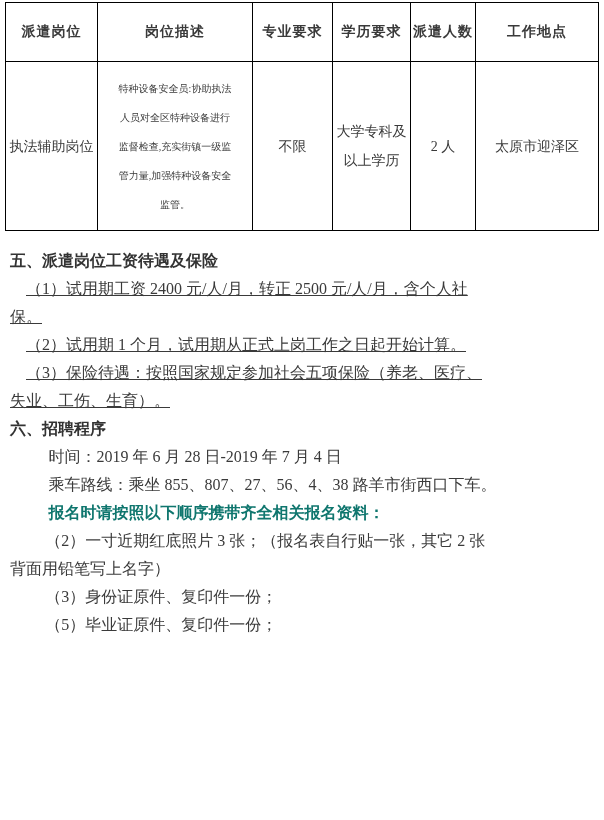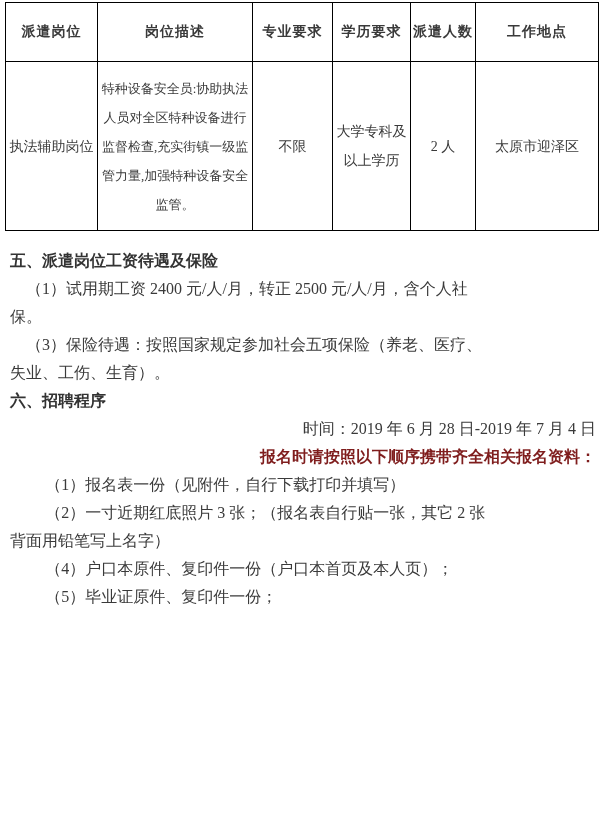--- a/index.html
+++ b/index.html
@@ -41,21 +41,21 @@
     font-size: 14px;
     letter-spacing: 1px;
   }
   table.recruit td {
     height: 168px;
     line-height: 29px;
   }
   td.c-desc {
     text-align: left;
     padding: 0 5px;
-    font-size: 13px;
+    font-size: 10px;
     white-space: pre-wrap;
     line-height: 29px;
   }
   td.c-edu {
     white-space: pre-wrap;
     line-height: 29px;
   }
 
   
   .content {
@@ -63,25 +63,25 @@
     padding-left: 10px;
     padding-right: 8px;
     font-size: 16px;
     line-height: 28px;
   }
   .content p {
     margin: 0;
     white-space: pre-wrap;
   }
   .h  { font-weight: bold; color: #333333; }
-  .b  { font-weight: bold; color: #7f1d1d; }
-  .i1  { text-indent: 1em; }
+  .b  { font-weight: bold; color: #0f766e; }
+  .i1  { text-indent: 1em; text-decoration: underline; }
   .i2  { text-indent: 2em; }
   .i22 { text-indent: 2.2em; }
-  .i24 { text-indent: 2.4em; text-align: right; }
+  .i24 { text-indent: 2.4em; }
 </style>
 </head>
 <body>
 
 <div class="page">
 
   <table class="recruit">
     <colgroup>
       <col style="width:92px">
       <col style="width:155px">
@@ -114,25 +114,26 @@
         <td class="c-count">2 人</td>
         <td class="c-loc">太原市迎泽区</td>
       </tr>
     </tbody>
   </table>
 
   <div class="content">
     <p class="h">五、派遣岗位工资待遇及保险</p>
     <p class="i1">（1）试用期工资 2400 元/人/月，转正 2500 元/人/月，含个人社
 保。</p>
+    <p class="i1">（2）试用期 1 个月，试用期从正式上岗工作之日起开始计算。</p>
     <p class="i1">（3）保险待遇：按照国家规定参加社会五项保险（养老、医疗、
 失业、工伤、生育）。</p>
     <p class="h">六、招聘程序</p>
     <p class="i24">时间：2019 年 6 月 28 日-2019 年 7 月 4 日</p>
+    <p class="i24">乘车路线：乘坐 855、807、27、56、4、38 路羊市街西口下车。</p>
     <p class="i24 b">报名时请按照以下顺序携带齐全相关报名资料：</p>
-    <p class="i22">（1）报名表一份（见附件，自行下载打印并填写）</p>
     <p class="i22">（2）一寸近期红底照片 3 张；（报名表自行贴一张，其它 2 张
 背面用铅笔写上名字）</p>
-    <p class="i22">（4）户口本原件、复印件一份（户口本首页及本人页）；</p>
+    <p class="i22">（3）身份证原件、复印件一份；</p>
     <p class="i22">（5）毕业证原件、复印件一份；</p>
   </div>
 
 </div>
 
 </body></html>

